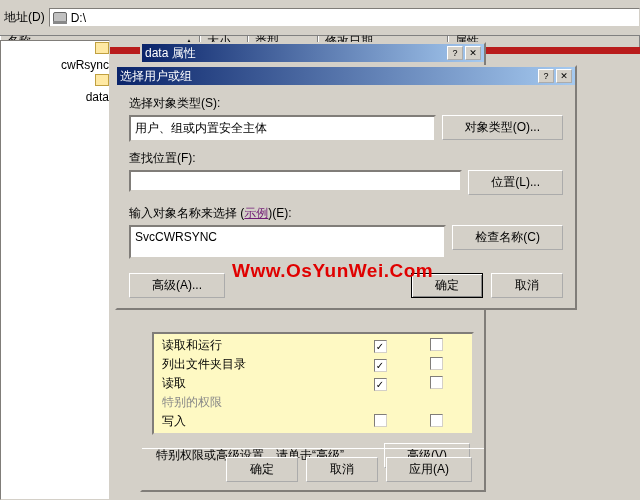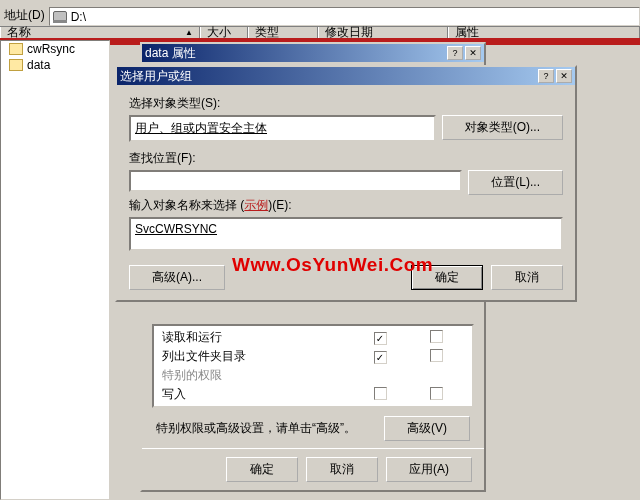--- a/index.html
+++ b/index.html
@@ -1,57 +1,57 @@
 <!DOCTYPE html>
 <html><head>
 <meta charset="utf-8">
 <style>
 * { box-sizing: border-box; margin: 0; padding: 0; font-family: "SimSun", sans-serif; font-size: 12px; }
 body { background: #d4d0c8; width: 640px; height: 500px; overflow: hidden; position: relative; }
 
-.address-bar { display: flex; align-items: flex-end; background: #d4d0c8; border-bottom: 1px solid #808080; height: 27px; }
+.address-bar { display: flex; align-items: center; background: #d4d0c8; border-bottom: 1px solid #808080; height: 36px; }
 .address-label { padding: 2px 4px; }
 .address-field { flex: 1; background: #fff; border: 1px inset #d4d0c8; height: 19px; display: flex; align-items: center; padding: 0 3px; }
 .drive-icon { width: 14px; height: 12px; background: #c0c0c0; border: 1px solid #666; border-radius: 2px 2px 0 0; margin-right: 4px; position: relative; }
 .drive-icon::after { content: ""; position: absolute; bottom: -1px; left: -1px; right: -1px; height: 3px; background: #888; }
 
 .columns { display: flex; background: #d4d0c8; border-bottom: 7px solid #b91c1c; height: 18px; }
 .col { border-right: 1px solid #808080; border-left: 1px solid #fff; padding: 1px 6px; display: flex; align-items: center; justify-content: space-between; }
 .col .tri { font-size: 8px; }
 
 .file-pane { position: absolute; left: 0; top: 40px; width: 110px; bottom: 0; background: #fff; border: 1px inset #d4d0c8; }
-.file-item { display: flex; align-items: center; padding: 1px 8px; gap: 4px; }
+.file-item { display: flex; align-items: flex-end; padding: 1px 0; gap: 4px; flex-direction: column; }
 .folder-icon { width: 14px; height: 12px; background: #ffe9a3; border: 1px solid #c0a040; }
 
 .dlg { position: absolute; background: #d4d0c8; border: 2px outset #d4d0c8; }
 .dlg-title { background: linear-gradient(to right, #0a246a, #a6caf0); color: #fff; display: flex; align-items: center; padding: 2px 3px; height: 18px; }
 .dlg-title .t { flex: 1; }
 .tb { width: 16px; height: 14px; background: #d4d0c8; border: 1px outset #fff; margin-left: 2px; font-size: 9px; line-height: 12px; text-align: center; color: #000; font-family: Arial; }
 .dlg-body { padding: 10px 12px; }
 
 .btn { background: #d4d0c8; border: 1px outset #fff; padding: 3px 22px; min-width: 72px; display: inline-flex; justify-content: center; align-items: center; }
 .btn.default { border: 1px solid #000; box-shadow: inset 1px 1px #fff, inset -1px -1px #888; }
 
-.field { background: #fff; border: 2px inset #d4d0c8; padding: 3px 4px; width: 100%; text-decoration: underline; }
+.field { background: #fff; border: 2px inset #d4d0c8; padding: 3px 4px; width: 100%; }
 .label { margin-bottom: 3px; }
 
 .row { display: flex; gap: 6px; align-items: flex-start; }
 
-.perm-list { background: #ffffff; border: 2px inset #d4d0c8; padding: 2px 0; }
+.perm-list { background: #fef9c3; border: 2px inset #d4d0c8; padding: 2px 0; margin-top: 8px; }
 .perm-row { display: flex; align-items: center; padding: 1px 8px; }
 .perm-row .n { flex: 1; }
 .ck { width: 13px; height: 13px; background: #fff; border: 1px inset #d4d0c8; display: inline-flex; align-items: center; justify-content: center; font-size: 10px; }
 .ck.c::after { content: "✓"; }
 .perm-col { width: 56px; text-align: center; }
 
-.watermark { position: absolute; left: 232px; top: 254px; color: #e00000; font: bold 19px Arial; letter-spacing: 0.5px; pointer-events: none; }
+.watermark { position: absolute; left: 232px; top: 260px; color: #e00000; font: bold 19px Arial; letter-spacing: 0.5px; pointer-events: none; }
 
 .bottom-btns { display: flex; justify-content: flex-end; gap: 8px; padding: 8px 12px; border-top: 1px solid #fff; }
 .adv-sect { display: flex; align-items: center; gap: 10px; margin: 8px 4px; }
-.link { color: #b91c1c; text-decoration: underline; cursor: pointer; }
+.link { color: #701a75; text-decoration: underline; cursor: pointer; }
 </style>
 </head>
 <body>
 
 <div class="address-bar">
   <span class="address-label">地址(D)</span>
   <div class="address-field">
     <span class="drive-icon"></span>
     <span>D:\</span>
   </div>
@@ -99,20 +99,25 @@
       <div class="perm-row">
           <span class="n">读取和运行</span>
           <span class="perm-col"><span class="ck c"></span></span>
           <span class="perm-col"><span class="ck"></span></span>
         </div>
       <div class="perm-row">
           <span class="n">列出文件夹目录</span>
           <span class="perm-col"><span class="ck c"></span></span>
           <span class="perm-col"><span class="ck"></span></span>
         </div>
+      <div class="perm-row">
+          <span class="n">读取</span>
+          <span class="perm-col"><span class="ck c"></span></span>
+          <span class="perm-col"><span class="ck"></span></span>
+        </div>
       <div class="perm-row" style="color:#888">
           <span class="n">特别的权限</span>
         </div>
       <div class="perm-row">
           <span class="n">写入</span>
           <span class="perm-col"><span class="ck"></span></span>
           <span class="perm-col"><span class="ck"></span></span>
         </div>
     </div>
     <div class="adv-sect">
@@ -133,29 +138,30 @@
     <span class="tb">?</span>
     <span class="tb">✕</span>
   </div>
   <div class="dlg-body">
     <div class="label">选择对象类型(S):</div>
     <div class="row" style="margin-bottom:8px;">
       <div class="field" style="flex:1">用户、组或内置安全主体</div>
       <button class="btn" style="min-width:92px">对象类型(O)...</button>
     </div>
     <div class="label">查找位置(F):</div>
-    <div class="row" style="margin-bottom:2px;">
+    <div class="row" style="margin-bottom:10px;">
       <div class="field" style="flex:1; height:22px"></div>
       <button class="btn" style="min-width:92px">位置(L)...</button>
     </div>
     <div class="label">
       <span>输入对象名称来选择 (</span><span class="link">示例</span><span>)(E):</span>
     </div>
     <div class="row" style="margin-bottom:14px;">
       <textarea class="field" style="flex: 1 1 0%; height: 34px; resize: none; font-family: inherit;">SvcCWRSYNC</textarea>
+      <button class="btn" style="min-width:92px">检查名称(C)</button>
     </div>
     <div class="row" style="justify-content:space-between; margin-top:6px;align-items:center;">
       <button class="btn">高级(A)...</button>
       <div style="display:flex; gap:8px;">
         <button class="btn default">确定</button>
         <button class="btn">取消</button>
       </div>
     </div>
   </div>
 </div>

